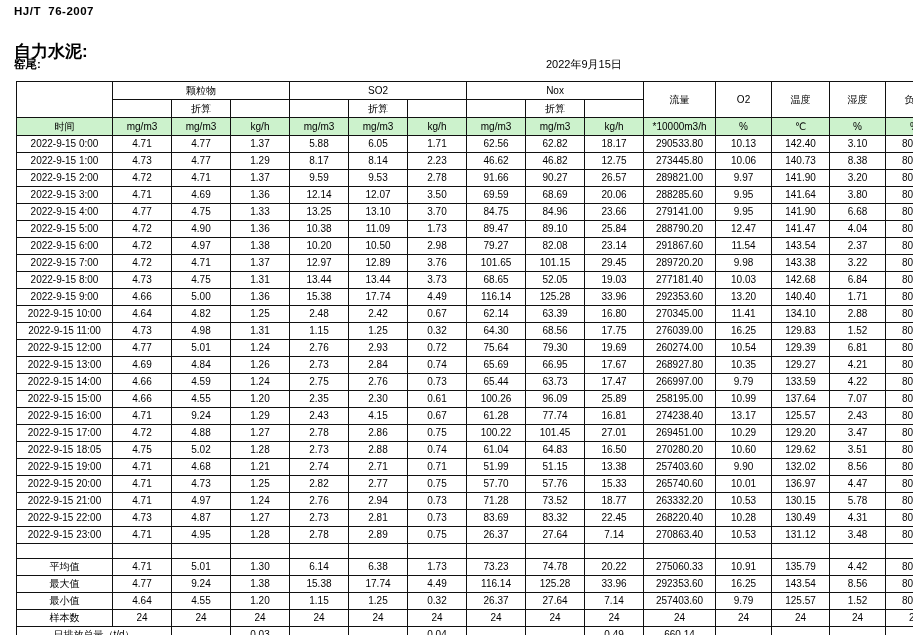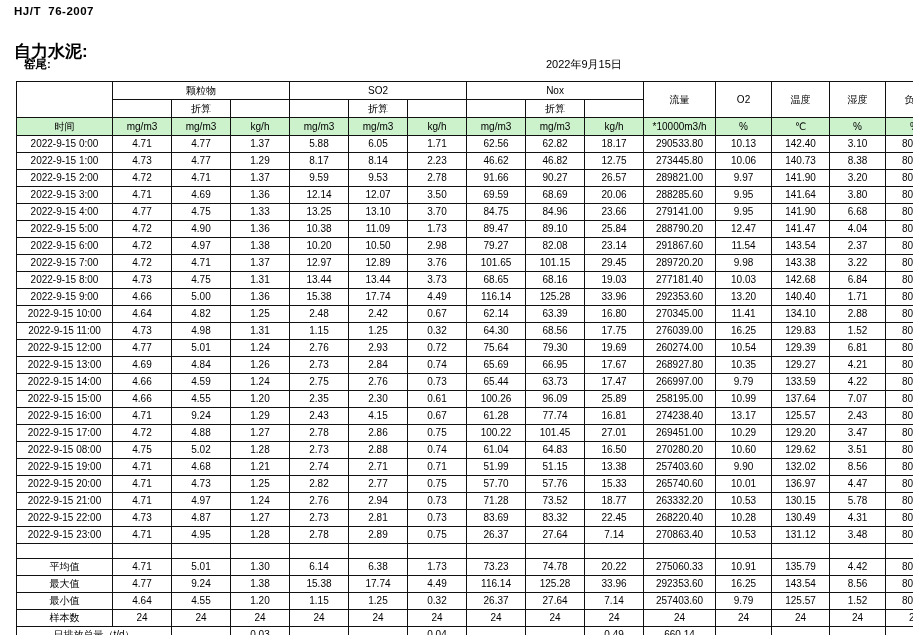--- a/index.html
+++ b/index.html
@@ -47,21 +47,21 @@
   .org-line {
     position: absolute;
     left: 14px;
     top: 40px;
     font-family: "Liberation Sans", "DejaVu Sans", sans-serif;
     font-weight: bold;
     font-size: 17px;
   }
   .point-line {
     position: absolute;
-    left: 24px;
+    left: 14px;
     top: 57px;
     font-family: "Liberation Sans", "DejaVu Sans", sans-serif;
     font-weight: bold;
     font-size: 11.5px;
   }
   .report-date {
     position: absolute;
     left: 546px;
     top: 57px;
     font-family: "Liberation Sans", "DejaVu Sans", sans-serif;
@@ -352,21 +352,21 @@
           </tr>
           <tr class="data-row">
             <td class="time-cell">2022-9-15  8:00</td>
             <td>4.73</td>
             <td>4.75</td>
             <td>1.31</td>
             <td>13.44</td>
             <td>13.44</td>
             <td>3.73</td>
             <td>68.65</td>
-            <td>68.16</td>
+            <td>52.05</td>
             <td>19.03</td>
             <td>277181.40</td>
             <td>10.03</td>
             <td>142.68</td>
             <td>6.84</td>
             <td>80.00</td>
           </tr>
           <tr class="data-row">
             <td class="time-cell">2022-9-15  9:00</td>
             <td>4.66</td>
@@ -514,21 +514,21 @@
             <td>100.22</td>
             <td>101.45</td>
             <td>27.01</td>
             <td>269451.00</td>
             <td>10.29</td>
             <td>129.20</td>
             <td>3.47</td>
             <td>80.00</td>
           </tr>
           <tr class="data-row">
-            <td class="time-cell">2022-9-15 08:00</td>
+            <td class="time-cell">2022-9-15 18:05</td>
             <td>4.75</td>
             <td>5.02</td>
             <td>1.28</td>
             <td>2.73</td>
             <td>2.88</td>
             <td>0.74</td>
             <td>61.04</td>
             <td>64.83</td>
             <td>16.50</td>
             <td>270280.20</td>

